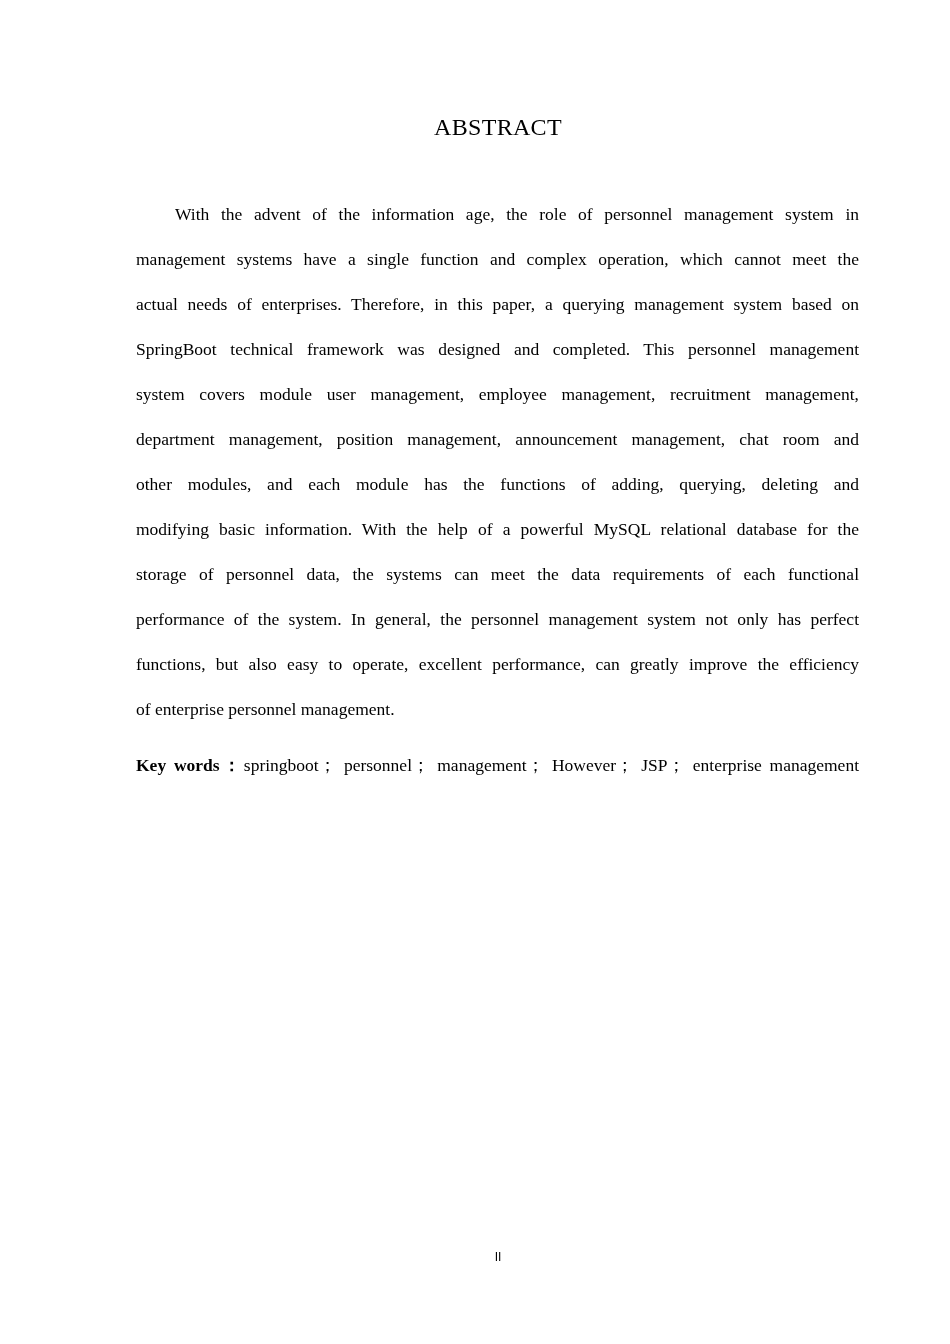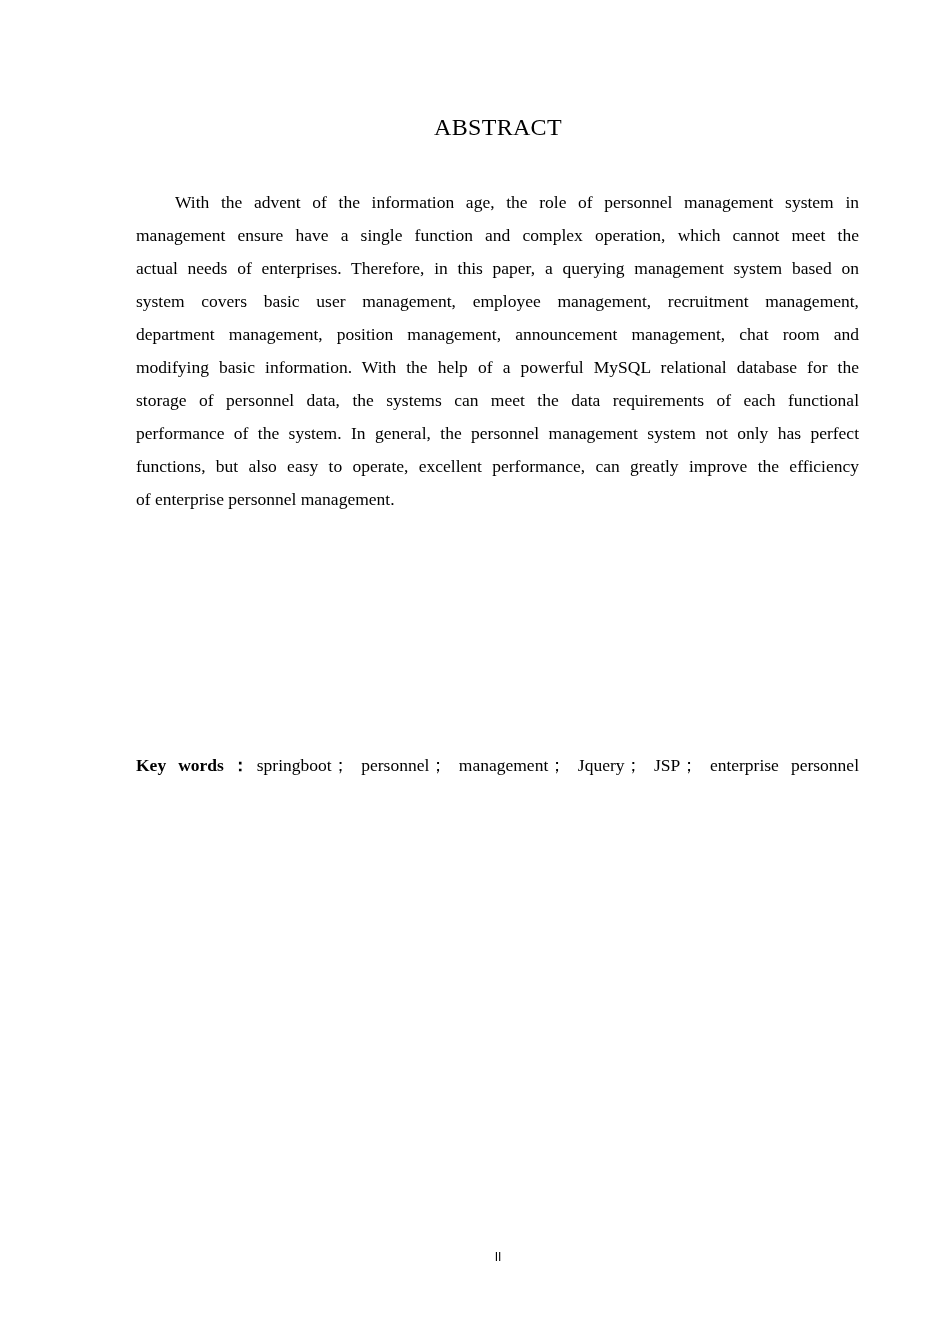--- a/index.html
+++ b/index.html
@@ -2,42 +2,44 @@
 <html><head>
 <meta charset="utf-8">
 <style>
   html, body { margin: 0; padding: 0; background: #ffffff; }
   body { width: 950px; height: 1344px; position: relative; overflow: hidden;
          font-family: "Liberation Serif", "DejaVu Serif", serif; color: #000; }
   .title { position: absolute; top: 114px; left: 0; width: 996px; text-align: center;
            font-size: 24px; letter-spacing: 0.3px; }
   .abstract { position: absolute; top: 186px; left: 136px; width: 723px; margin: 0; }
   .abstract .line { display: block; height: 33px; line-height: 33px; font-size: 17.5px;
-                    text-align: justify; text-align-last: justify; white-space: nowrap; }
+                    text-align: justify; text-align-last: justify; white-space: nowrap; margin-top: 12px; }
   .abstract .line.first { text-indent: 39px; }
   .abstract .line.last { text-align-last: left; }
   .keywords { position: absolute; top: 753px; left: 136px; width: 723px; font-size: 17.5px;
               line-height: 24px; text-align: justify; text-align-last: justify; white-space: nowrap; }
   .keywords .label { font-weight: bold; font-family: Liberation Serif, serif; }
   .page-num { position: absolute; top: 1250px; left: 0; width: 996px; text-align: center;
               font-size: 12px; font-family: "Liberation Sans", sans-serif; }
 </style>
 </head>
 <body>
 
 <div class="title">ABSTRACT</div>
 
 <div class="abstract">
   <span class="line first">With the advent of the information age, the role of personnel management system in</span>
-  <span class="line">management ensure have a single function and complex operation, which cannot meet the</span>
+  <span class="line">management systems have a single function and complex operation, which cannot meet the</span>
   <span class="line">actual needs of enterprises. Therefore, in this paper, a querying management system based on</span>
-  <span class="line">system covers basic user management, employee management, recruitment management,</span>
+  <span class="line">SpringBoot technical framework was designed and completed. This personnel management</span>
+  <span class="line">system covers module user management, employee management, recruitment management,</span>
   <span class="line">department management, position management, announcement management, chat room and</span>
+  <span class="line">other modules, and each module has the functions of adding, querying, deleting and</span>
   <span class="line">modifying basic information. With the help of a powerful MySQL relational database for the</span>
   <span class="line">storage of personnel data, the systems can meet the data requirements of each functional</span>
   <span class="line">performance of the system. In general, the personnel management system not only has perfect</span>
   <span class="line">functions, but also easy to operate, excellent performance, can greatly improve the efficiency</span>
   <span class="line last">of enterprise personnel management.</span>
 </div>
 
-<div class="keywords"><span class="label">Key words：</span><span>springboot； personnel； management； Jquery； JSP； enterprise personnel</span></div>
+<div class="keywords"><span class="label">Key words：</span><span>springboot； personnel； management； However； JSP； enterprise management</span></div>
 
 <div class="page-num">II</div>
 
 </body></html>

